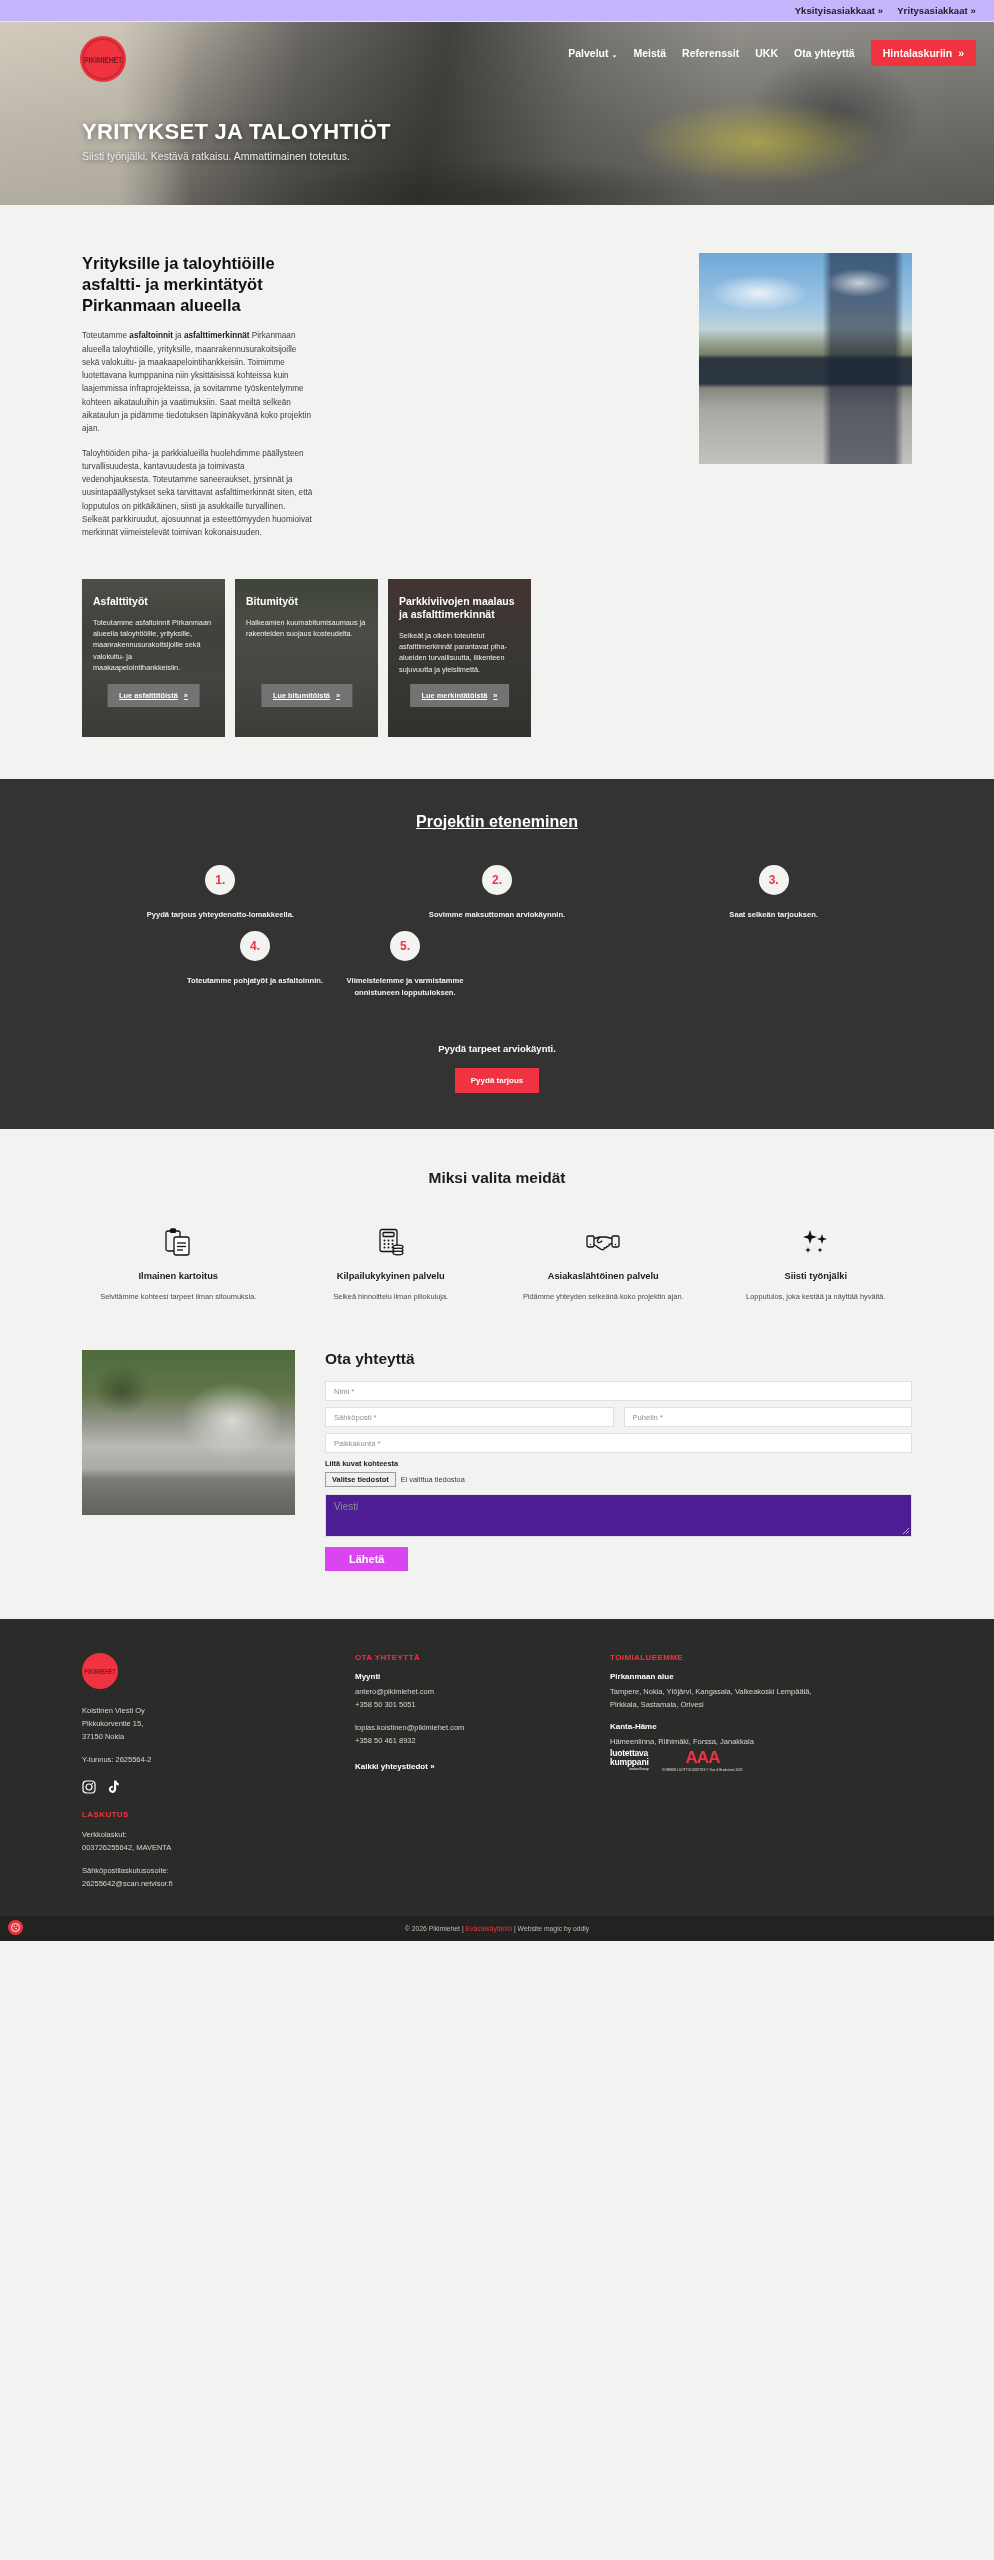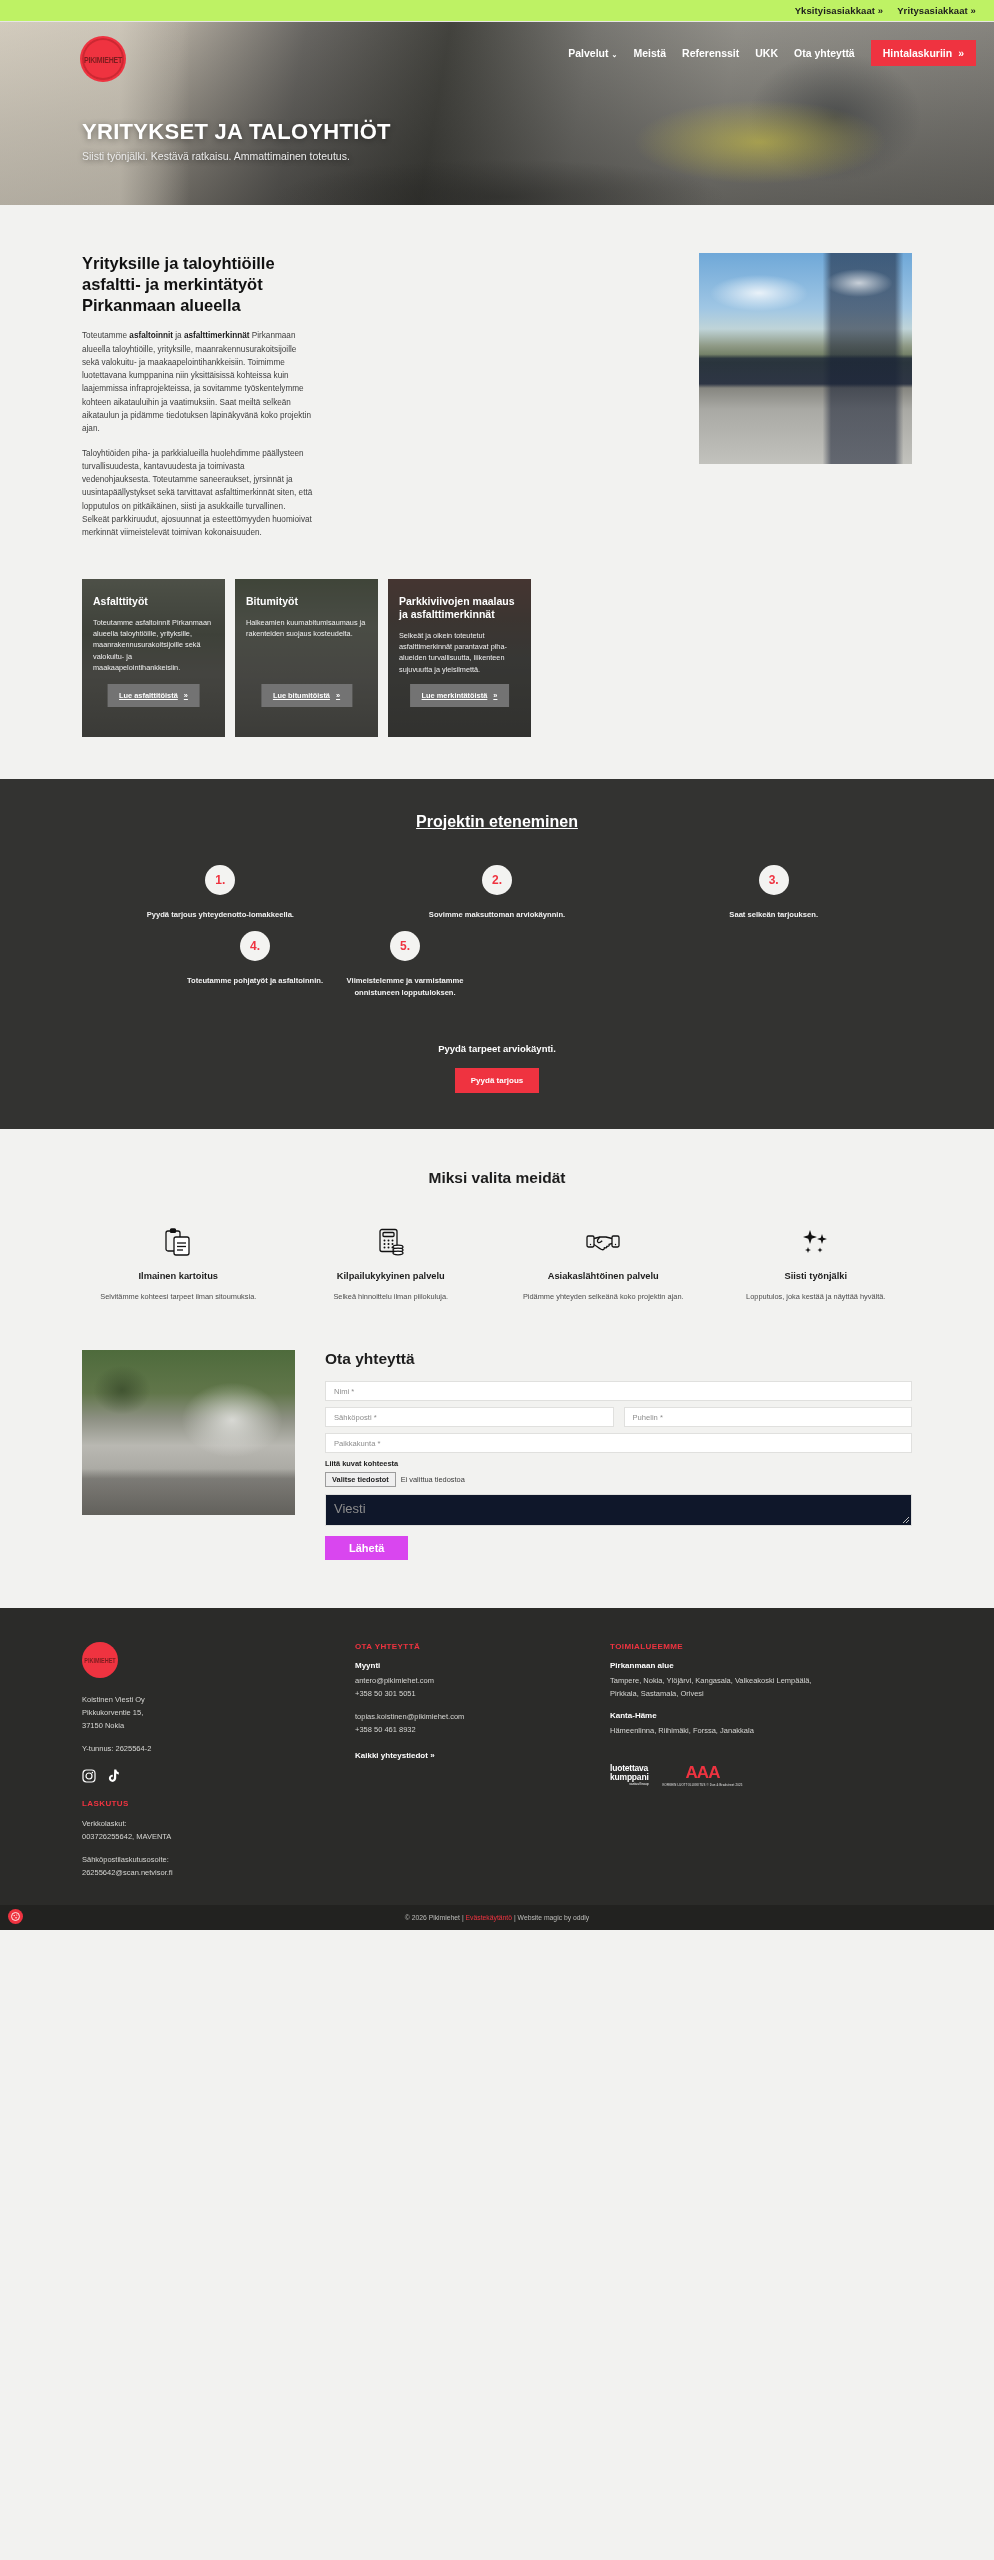--- a/index.html
+++ b/index.html
@@ -9,21 +9,21 @@
     font-family: "Liberation Sans", sans-serif;
     background: #f2f2f0;
     color: #1d1d1d;
     -webkit-font-smoothing: antialiased;
   }
   .wrap { width: 994px; position: relative; overflow: hidden; }
 
   
   .topbar {
     height: 22px;
-    background: #bef264;
+    background: #c4b5fd;
     display: flex;
     justify-content: flex-end;
     align-items: center;
     padding-right: 18px;
     gap: 14px;
     font-size: 9.5px;
     font-weight: 700;
     color: #1d1d1d;
     border-bottom: 1px solid #e6e6e4;
   }
@@ -191,22 +191,22 @@
   .field-row { display: flex; gap: 10px; }
   .field-row .field { width: 50%; }
   .file-label { font-size: 7.4px; font-weight: 700; color: #1d1d1d; margin: 4px 0 4px; }
   .file-row { display: flex; align-items: center; gap: 5px; margin-bottom: 7px; }
   .file-btn {
     background: #efefef; border: 1px solid #9c9c9c; font-size: 7.4px; font-weight: 700;
     padding: 2px 6px; color: #1d1d1d;
   }
   .file-name { font-size: 7.4px; color: #3a3a3a; }
   .textarea {
-    width: 100%; height: 32px; background: #0f172a; border: 1px solid #e0e0de;
-    font-size: 13px; color: #8d8d8d; padding: 6px 8px; margin-bottom: 10px; position: relative;
+    width: 100%; height: 43px; background: #4c1d95; border: 1px solid #e0e0de;
+    font-size: 10px; color: #8d8d8d; padding: 6px 8px; margin-bottom: 10px; position: relative;
   }
   .textarea:after{
     content:""; position:absolute; right:2px; bottom:2px; width:6px; height:6px;
     background: linear-gradient(135deg, transparent 45%, #bdbdbd 45% 55%, transparent 55%, transparent 70%, #bdbdbd 70% 80%, transparent 80%);
   }
   .send-btn {
     background: #d946ef; color: #fff; font-size: 11px; font-weight: 700;
     padding: 6px 24px; border: none; display: inline-block;
   }
 
@@ -224,21 +224,21 @@
   .footer p { font-size: 7.5px; line-height: 1.72; color: #d6d6d3; }
   .fgap { height: 10px; }
   .socials { display: flex; gap: 9px; margin: 13px 0 16px; }
   .soc { width: 14px; height: 14px; display: flex; align-items: center; justify-content: center; }
   .fhead {
     color: #ef3340; font-size: 8px; font-weight: 800; letter-spacing: .4px;
     margin-bottom: 10px; text-transform: uppercase;
   }
   .fsub { font-size: 8px; font-weight: 800; color: #fff; margin-bottom: 5px; }
   .flink { font-size: 8px; font-weight: 800; color: #fff; text-decoration: none; display: inline-block; margin-top: 14px; }
-  .badges { display: flex; align-items: flex-end; gap: 14px; margin-top: 26px; }
+  .badges { display: flex; align-items: flex-end; gap: 14px; }
   .badge-lk { color: #fff; font-size: 8.5px; font-weight: 800; line-height: 1.08; letter-spacing: -.2px; }
   .badge-lk small { display:block; font-size: 3.4px; font-weight: 400; letter-spacing: 0; margin-top:1px; text-align:right;}
   .badge-aaa { text-align: center; }
   .badge-aaa .aaa { color: #ef3340; font-size: 17px; font-weight: 800; letter-spacing: -1px; line-height: 1; }
   .badge-aaa small { display: block; color: #efefef; font-size: 2.8px; letter-spacing: .2px; margin-top: 2px; }
 
   
   .bottombar {
     background: #222220; color: #bdbdba; font-size: 6.8px;
     text-align: center; padding: 9px 0; position: relative;

